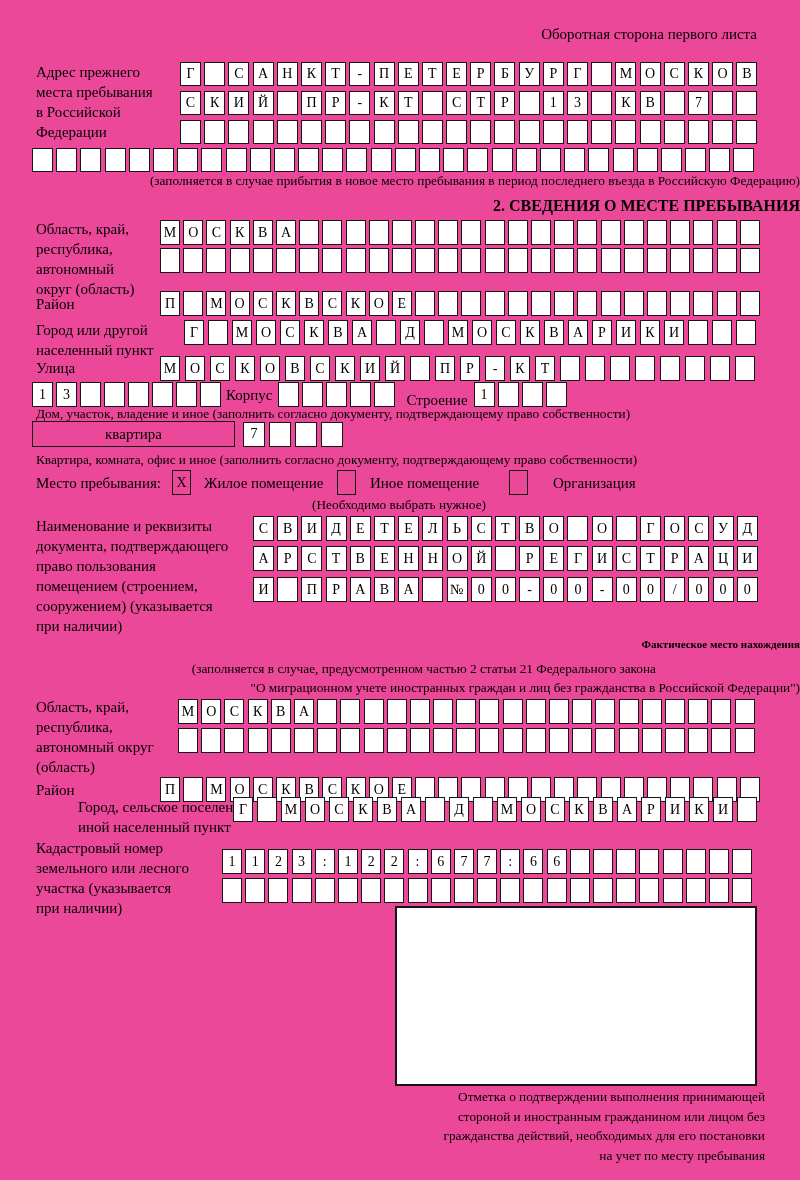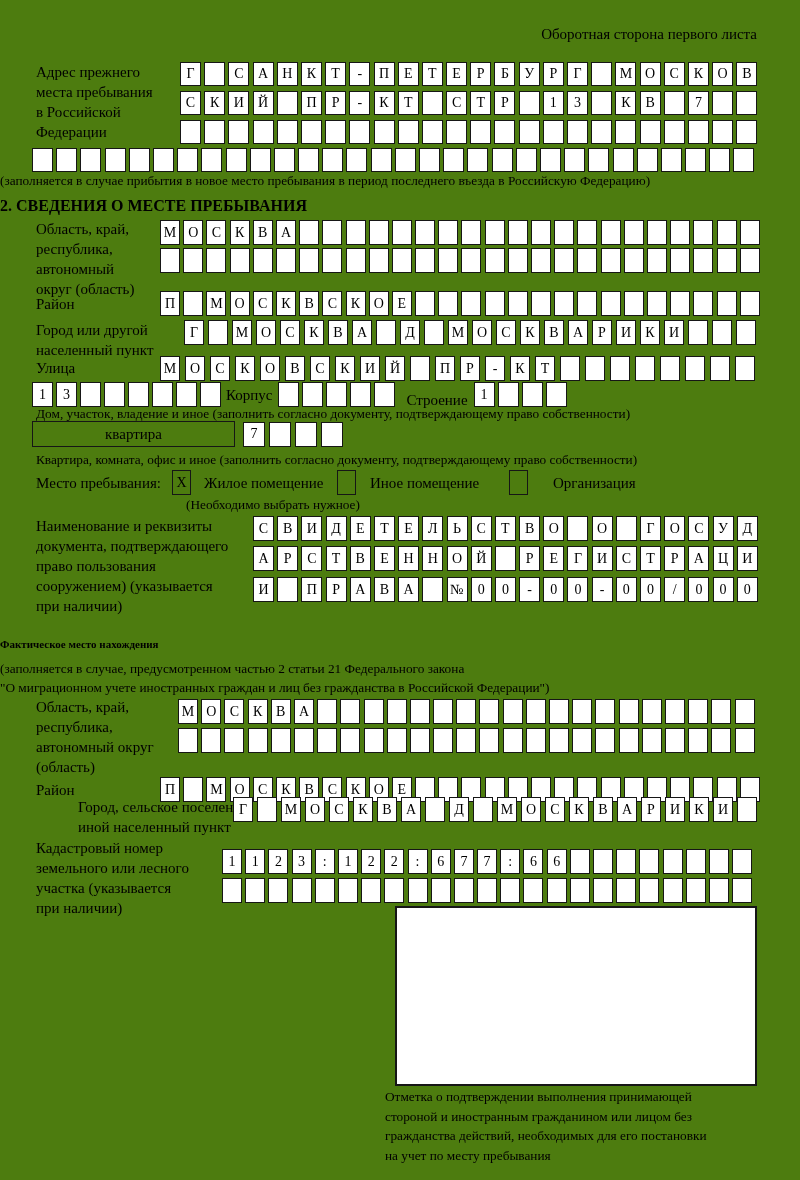--- a/index.html
+++ b/index.html
@@ -1,16 +1,16 @@
 <!DOCTYPE html>
 <html><head>
 <meta charset="utf-8">
 <style>
   html,body{margin:0;padding:0;background:#ffffff;}
-  .page{position:relative;width:800px;height:1180px;background:#4d7c0f;
+  .page{position:relative;width:800px;height:1180px;background:#ec4899;
         font-family:"Liberation Serif","DejaVu Serif",serif;color:#000;overflow:hidden;}
   .abs{position:absolute;}
   .lbl{font-size:15px;line-height:20px;white-space:nowrap;}
   .note{font-size:13.3px;white-space:nowrap;}
   .title{font-weight:bold;font-size:16px;white-space:nowrap;}
   .cellrow{position:absolute;display:flex;}
   .cell{box-sizing:border-box;flex:none;border:1.7px solid #161616;background:#fff;
         display:flex;align-items:center;justify-content:center;
         font-size:14px;line-height:1;}
   
@@ -20,21 +20,21 @@
   .r-street .cell{width:20px;height:25px;margin-right:5px;}
   .r-doc .cell{width:21px;height:25px;margin-right:3.2px;}
   .r-inline .cell{width:21px;height:25px;margin-right:3px;}
   .r-kv .cell{width:22px;height:25px;margin-right:4px;}
   .widebox{box-sizing:border-box;border:1.7px solid #161616;height:26px;
            display:flex;align-items:center;justify-content:center;font-size:15px;}
   .chk{box-sizing:border-box;width:19px;height:25px;border:1.7px solid #161616;
        display:flex;align-items:center;justify-content:center;font-size:14px;}
   .inlinerow{position:absolute;display:flex;align-items:center;}
   .bigbox{position:absolute;border:2px solid #161616;background:#fff;}
-  .center{text-align:left;}
+  .center{text-align:right;}
 </style>
 </head>
 <body>
 
 <div class="page">
 
   <div class="abs lbl" style="top:24px;left:0;width:757px;text-align:right;">Оборотная сторона первого листа</div>
 
   <div class="abs" style="top:62px;left:36px;">
     <div class="lbl">Адрес прежнего</div>
@@ -356,20 +356,21 @@
     <div class="abs lbl" style="left:370px;top:3px;">Иное помещение</div>
     <div class="chk abs" style="left:509px;top:0;"></div>
     <div class="abs lbl" style="left:553px;top:3px;">Организация</div>
   </div>
   <div class="abs note center" style="top:497px;left:186px;width:300px;">(Необходимо выбрать нужное)</div>
 
   <div class="abs" style="top:516px;left:36px;line-height:21.5px;">
     <div class="lbl">Наименование и реквизиты</div>
     <div class="lbl">документа, подтверждающего</div>
     <div class="lbl">право пользования</div>
+    <div class="lbl">помещением (строением,</div>
     <div class="lbl">сооружением) (указывается</div>
     <div class="lbl">при наличии)</div>
   </div>
   <div class="cellrow r-doc" style="top:516px;left:253px;">
       <div class="cell">С</div>
       <div class="cell">В</div>
       <div class="cell">И</div>
       <div class="cell">Д</div>
       <div class="cell">Е</div>
       <div class="cell">Т</div>

